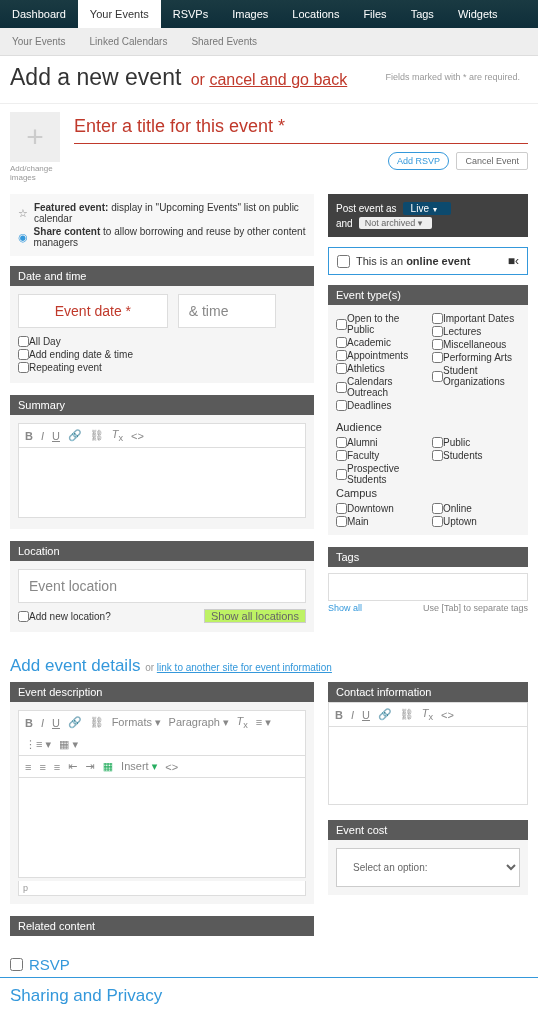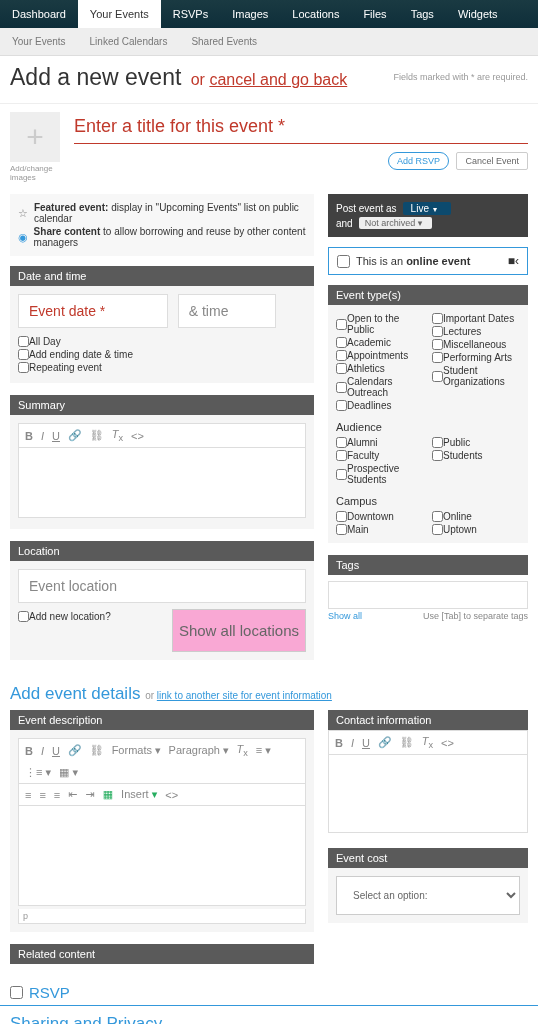--- a/index.html
+++ b/index.html
@@ -47,21 +47,21 @@
       font-weight: normal;
       display: inline-block;
     }
     .page-title-link {
       color: #c0392b;
       font-size: 16px;
       margin-left: 6px;
     }
     .fields-note {
       position: absolute;
-      right: 10px;
+      right: 18px;
       top: 16px;
       font-size: 9px;
       color: #999;
     }
     .title-row {
       display: flex;
       padding: 8px 10px;
       align-items: flex-start;
       gap: 14px;
     }
@@ -217,23 +217,23 @@
     .section-title-blue {
       color: #3498db;
       font-size: 17px;
       padding: 8px 10px 2px;
     }
     .section-title-blue .small { font-size: 10px; color: #999; }
     .link { color: #3498db; }
     .btn-right-action {
       float: right;
       border: 1px solid #ccc;
-      background: #f9a8d4;
-      font-size: 15px;
-      padding: 12px 6px;
+      background: #bef264;
+      font-size: 11px;
+      padding: 0 6px;
       color: #666;
       cursor: pointer;
     }
     .tag-input {
       width: 100%;
       border: 1px solid #ddd;
       padding: 6px;
       height: 28px;
       background: #fff;
     }
@@ -313,21 +313,21 @@
       <div class="featured-row">
         <span class="globe">◉</span>
         <span><b>Share content</b> <span>to allow borrowing and reuse by other content managers</span></span>
       </div>
     </div>
 
     <div class="section">
       <div class="section-header">Date and time</div>
       <div class="section-body">
         <div class="input-row">
-          <input class="date-input req" style="width: 52%; flex: 0 0 auto;" placeholder="Event date *">
+          <input class="date-input req" style="width: 52%; flex: 0 0 auto; text-align: center;" placeholder="Event date *">
           <input class="date-input time-input" style="width: 34%; flex: 0 0 auto; color: rgb(136, 136, 136);" placeholder="&amp; time">
         </div>
         <label class="chk-row">
             <input type="checkbox" style="">
             <span>All Day</span>
           </label>
         <label class="chk-row">
             <input type="checkbox" style="">
             <span>Add ending date &amp; time</span>
           </label>
@@ -460,21 +460,21 @@
             <label class="chk-row">
                 <input type="checkbox" style="">
                 <span>Public</span>
               </label>
             <label class="chk-row">
                 <input type="checkbox" style="">
                 <span>Students</span>
               </label>
           </div>
         </div>
-        <div class="right-label" style="margin-top:8px">Campus</div>
+        <div class="right-label" style="margin-top:0">Campus</div>
         <div class="chk-cols">
           <div class="chk-col">
             <label class="chk-row">
                 <input type="checkbox" style="">
                 <span>Downtown</span>
               </label>
             <label class="chk-row">
                 <input type="checkbox" style="">
                 <span>Main</span>
               </label>

